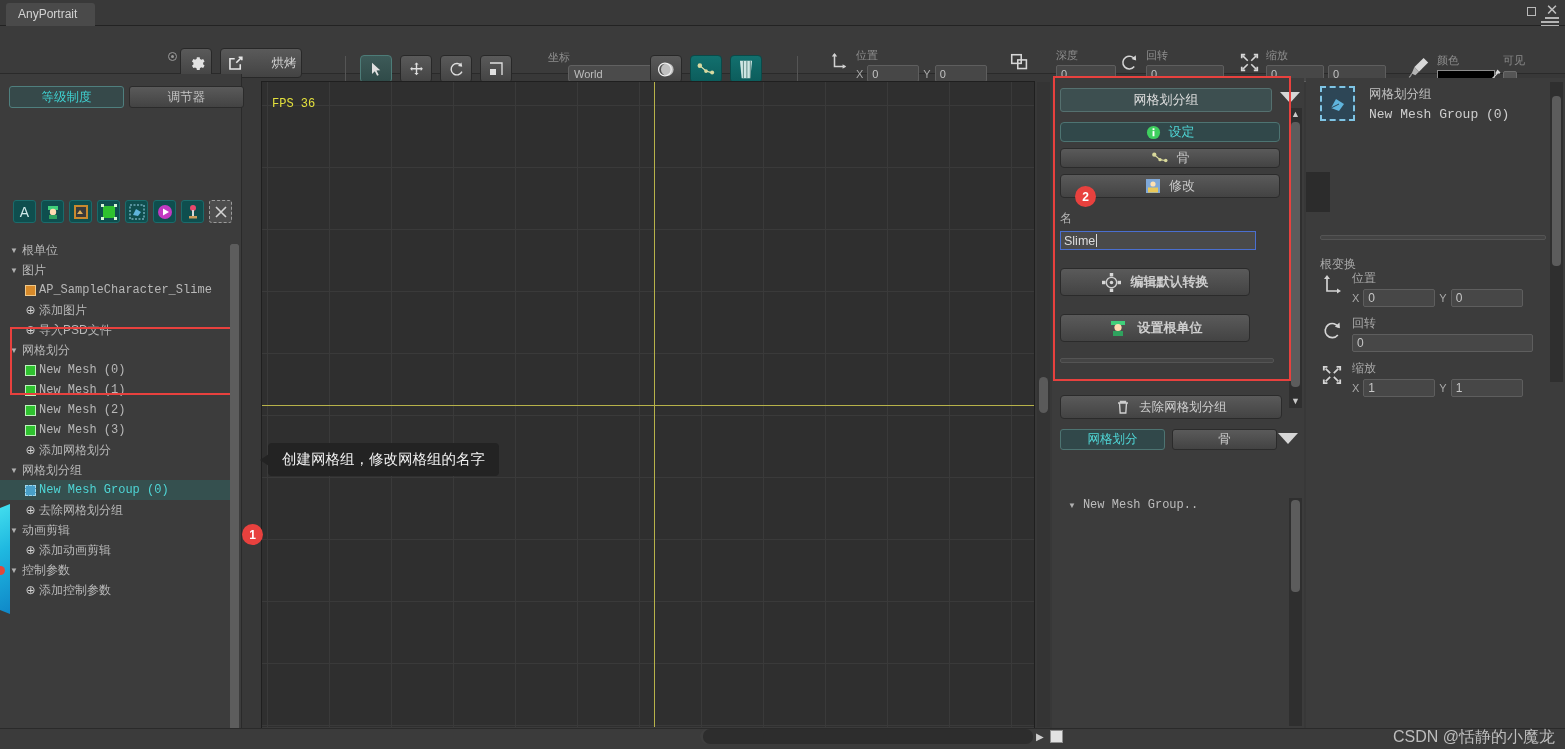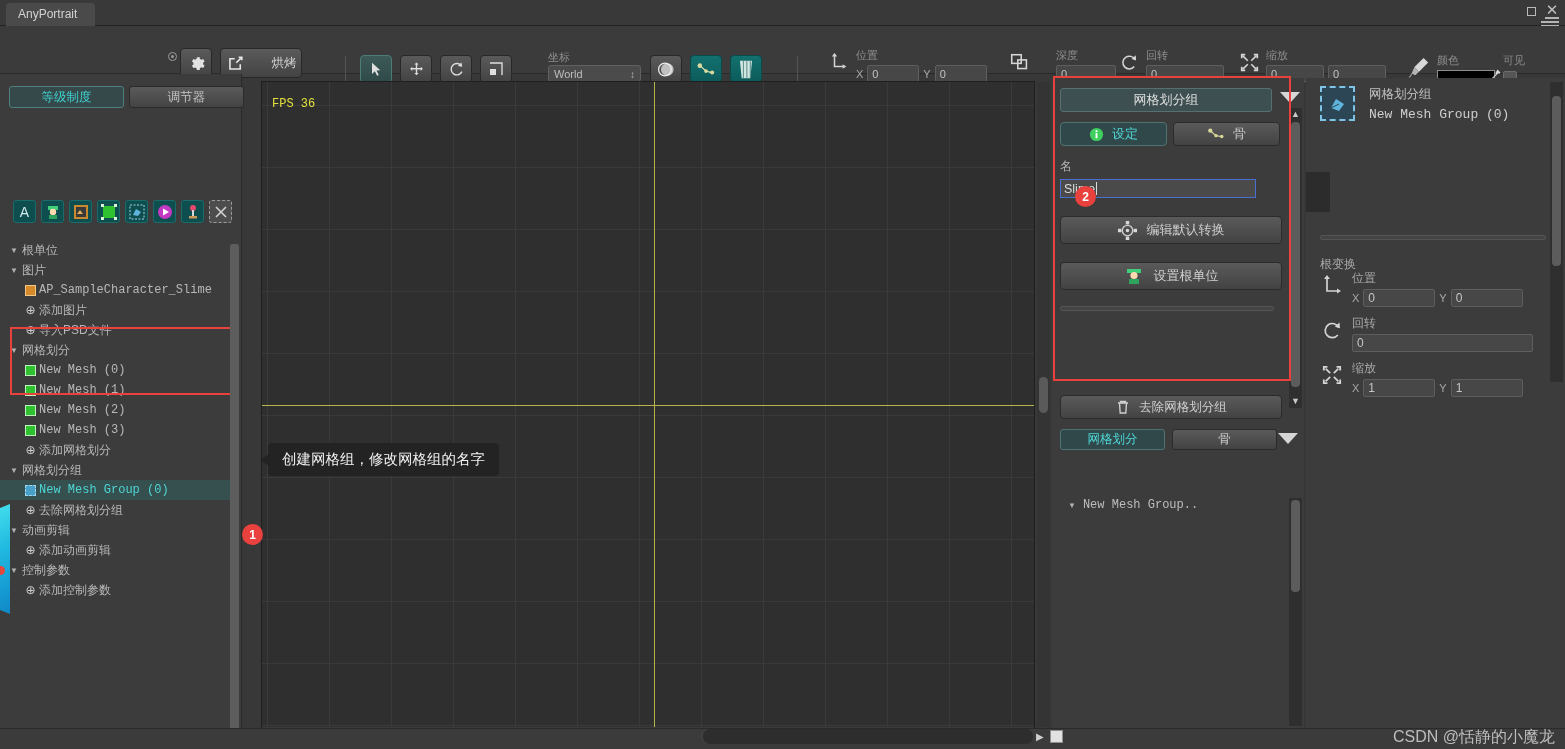--- a/index.html
+++ b/index.html
@@ -61,21 +61,21 @@
 
   .tool-grp { position:absolute; top:29px; display:flex; gap:8px; }
   .tgbtn { width:32px; height:28px; }
   .tgbtn.on { background:linear-gradient(#3d5a58,#2f4a48); border:1px solid #4d7c78; }
   .tgbtn.teal { background:linear-gradient(#12706e,#0c5c5b); border:1px solid #0a4a49; }
 
   .coord-grp { position:absolute; left:548px; top:24px; }
   .coord-grp .cap { font-size:11px; color:#8e8e8e; }
   .dropdown {
     width:93px; height:17px; background:#4b4b4b; border:1px solid #616161; border-radius:3px;
-    font-size:11px; color:#bdbdbd; padding-left:5px; line-height:16px; position:relative;
+    font-size:11px; color:#bdbdbd; padding-left:5px; line-height:16px; position:relative;margin-left:20px;
   }
   .dropdown::after{ content:"\2195"; position:absolute; right:5px; top:1px; font-size:10px; color:#b7b7b7;}
 
   .xform-grp { position:absolute; top:22px; display:flex; align-items:flex-start; gap:6px; }
   .xf-ico { width:22px; height:28px; display:flex; align-items:center; justify-content:center; color:#cfcfcf; }
   .xf-body .cap { font-size:11px; color:#8e8e8e; margin-bottom:2px;}
   .numrow { display:flex; align-items:center; gap:4px; }
   .numrow .ax { font-size:11px; color:#a8a8a8; }
   .numfield {
     height:17px; background:#474747; border:1px solid #5e5e5e; border-radius:2px;
@@ -184,37 +184,37 @@
   
   .midpanel { position:absolute; left:1052px; top:78px; width:252px; height:650px; background:#3c3c3c; }
   .mp-head {
     position:absolute; left:8px; top:10px; width:212px; height:24px; background:#3d4f50;
     border:1px solid #55706f; border-radius:3px; display:flex; align-items:center; justify-content:center;
     color:#dedede; font-size:13px;
   }
   .mp-caret { position:absolute; left:228px; top:14px; width:0;height:0;
     border-left:10px solid transparent; border-right:10px solid transparent; border-top:11px solid #d6d6d6;}
   .mp-inner { position:absolute; left:8px; top:44px; width:220px; }
-  .tbrow { display:flex; gap:6px; }
+  .tbrow { display:flex; gap:6px;flex-direction:column; }
   .tbtn { flex:1; height:24px; border-radius:4px; display:flex; align-items:center; justify-content:center; gap:8px; font-size:13px; cursor:pointer;}
   .tbtn.sel { background:#31484a; border:1px solid #4d7472; color:#4fd6d6; }
   .tbtn.norm { background:linear-gradient(#5a5a5a,#434343); border:1px solid #2b2b2b; color:#c9c9c9; }
   .wbtn { width:100%; height:24px; margin-top:6px; border-radius:4px; background:linear-gradient(#5a5a5a,#434343);
           border:1px solid #2b2b2b; display:flex; align-items:center; justify-content:center; gap:8px;
           font-size:13px; color:#c9c9c9; cursor:pointer;}
   .fld-label { font-size:12px; color:#b5b5b5; margin-top:12px; }
   .name-input {
     width:196px; height:19px; margin-top:4px; background:#4a4a4a; border:1px solid #4a6fd0;
     color:#dcdcdc; font-size:12.5px; padding-left:3px; line-height:18px; position:relative;
   }
   .caret-bar { display:inline-block; width:1px; height:13px; background:#dcdcdc; vertical-align:-2px; margin-left:1px;}
   .bigbtn {
-    width:222px; height:28px; margin-top:18px; border-radius:4px;
+    width:190px; height:28px; margin-top:18px; border-radius:4px;
     background:linear-gradient(#5a5a5a,#434343); border:1px solid #2b2b2b;
-    display:flex; align-items:center; justify-content:center; gap:10px; font-size:13px; color:#cfcfcf; cursor:pointer;
+    display:flex; align-items:center; justify-content:center; gap:10px; font-size:13px; color:#cfcfcf; cursor:pointer;font-weight:bold;
   }
   .thin-div { width:214px; height:5px; margin-top:16px; background:#444; border:1px solid #545454; border-radius:2px;}
   .red-frame { position:absolute; left:1053px; top:76px; width:238px; height:305px; border:2px solid #e8413e; pointer-events:none; z-index:20;}
   .mp-scroll { position:absolute; left:1289px; top:108px; width:13px; height:300px; background:#2f2f2f;}
   .mp-scroll .ar { position:absolute; left:1px; width:11px; height:11px; color:#c9c9c9; font-size:9px; text-align:center;}
   .mp-scroll .th { position:absolute; left:2px; top:14px; width:9px; height:265px; background:#5c5c5c; border-radius:4px;}
 
   .delbtn { position:absolute; left:1060px; top:395px; width:222px; height:24px; border-radius:4px;
             background:linear-gradient(#5a5a5a,#434343); border:1px solid #2b2b2b;
             display:flex; align-items:center; justify-content:center; gap:8px; font-size:12.5px; color:#cfcfcf;
@@ -663,20 +663,28 @@
           <svg width="18" height="14" viewBox="0 0 22 16">
             <path fill="none" stroke="#d8d89a" stroke-width="1.4" d="M4 4l7 6 6 1"></path>
             <circle cx="4" cy="4" r="2.6" fill="#d8d89a"></circle>
               <circle cx="11" cy="10" r="2" fill="#d8d89a"></circle>
               <circle cx="18" cy="11" r="2.2" fill="#d8d89a"></circle>
           </svg>
           <span>骨</span>
         </div>
       </div>
 
+      <div class="wbtn">
+        <svg width="16" height="16" viewBox="0 0 16 16">
+            <rect x="1" y="1" width="14" height="14" fill="#7fa8d8"></rect>
+            <circle cx="8" cy="6" r="2.6" fill="#ffe0b0"></circle>
+            <rect x="3" y="9.5" width="10" height="5" fill="#e8c85a"></rect>
+          </svg>
+        <span>修改</span>
+      </div>
 
       <div class="fld-label">名</div>
       <div class="name-input"><span>Slime</span><span class="caret-bar"></span></div>
 
       <div class="bigbtn">
         <svg width="19" height="19" viewBox="0 0 22 22">
           <circle cx="11" cy="11" r="6" fill="none" stroke="#cfcfcf" stroke-width="1.6"></circle>
           <rect x="9" y="0" width="4" height="4" fill="#d8d8d8"></rect>
             <rect x="9" y="18" width="4" height="4" fill="#d8d8d8"></rect>
           <rect x="0" y="9" width="4" height="4" fill="#d8d8d8"></rect>

